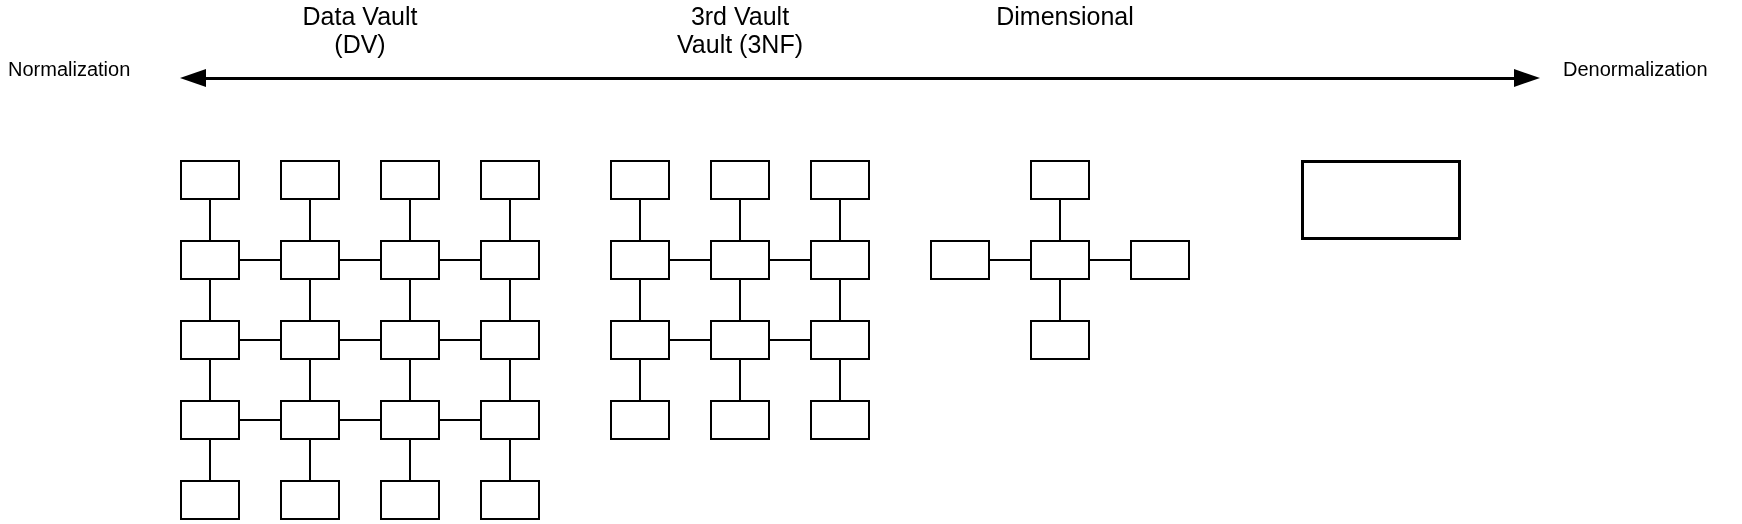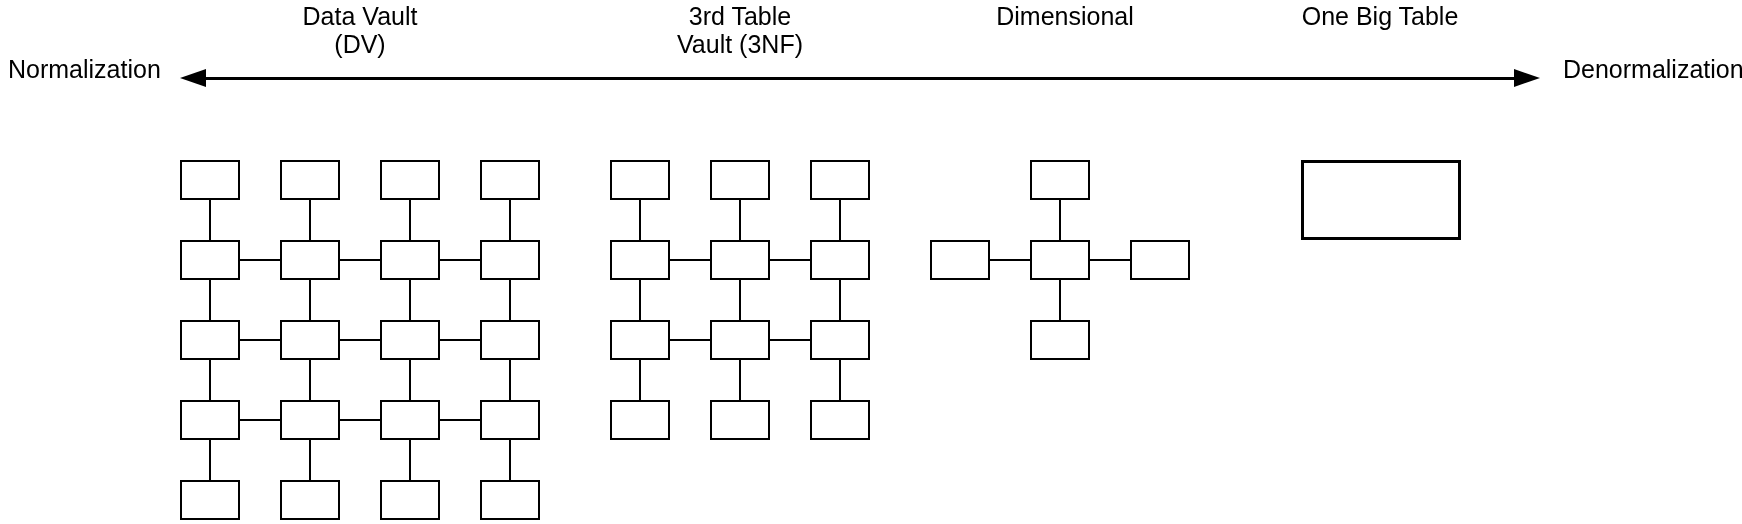--- a/index.html
+++ b/index.html
@@ -21,21 +21,21 @@
     top: 2px;
     transform: translateX(-50%);
     text-align: center;
     font-size: 25px;
     line-height: 28px;
     white-space: nowrap;
   }
   .axis-label {
     position: absolute;
     top: 55px;
-    font-size: 25px;
+    font-size: 20px;
     line-height: 28px;
     white-space: nowrap;
   }
   .arrow-line {
     position: absolute;
     height: 3px;
     background: #000000;
   }
   .arrow-head {
     position: absolute;
@@ -82,28 +82,27 @@
       <div class="arrow-head left" style="left: 180px; top: 69px;"></div>
       <div class="arrow-head right" style="left: 1514px; top: 69px;"></div>
     </div>
 
   <div id="labels-layer">
     <div class="approach-label" style="left: 360px;">
       <div>Data Vault</div>
       <div>(DV)</div>
     </div>
     <div class="approach-label" style="left: 740px;">
-      <div>3rd Table</div>
+      <div>3rd Vault</div>
       <div>Vault (3NF)</div>
     </div>
     <div class="approach-label" style="left: 1065px; text-align: right;">
       <div>Dimensional</div>
     </div>
     <div class="approach-label" style="left: 1380px;">
-      <div>One Big Table</div>
     </div>
   </div>
 
   <div id="figure-layer">
       <div>
         <div class="link-line" style="background: rgb(0, 0, 0); left: 209px; top: 180px; width: 2px; height: 80px;"></div>
         <div class="link-line" style="background: rgb(0, 0, 0); left: 209px; top: 260px; width: 2px; height: 80px;"></div>
         <div class="link-line" style="background: rgb(0, 0, 0); left: 209px; top: 340px; width: 2px; height: 80px;"></div>
         <div class="link-line" style="background: rgb(0, 0, 0); left: 209px; top: 420px; width: 2px; height: 80px;"></div>
         <div class="link-line" style="background: rgb(0, 0, 0); left: 309px; top: 180px; width: 2px; height: 80px;"></div>

